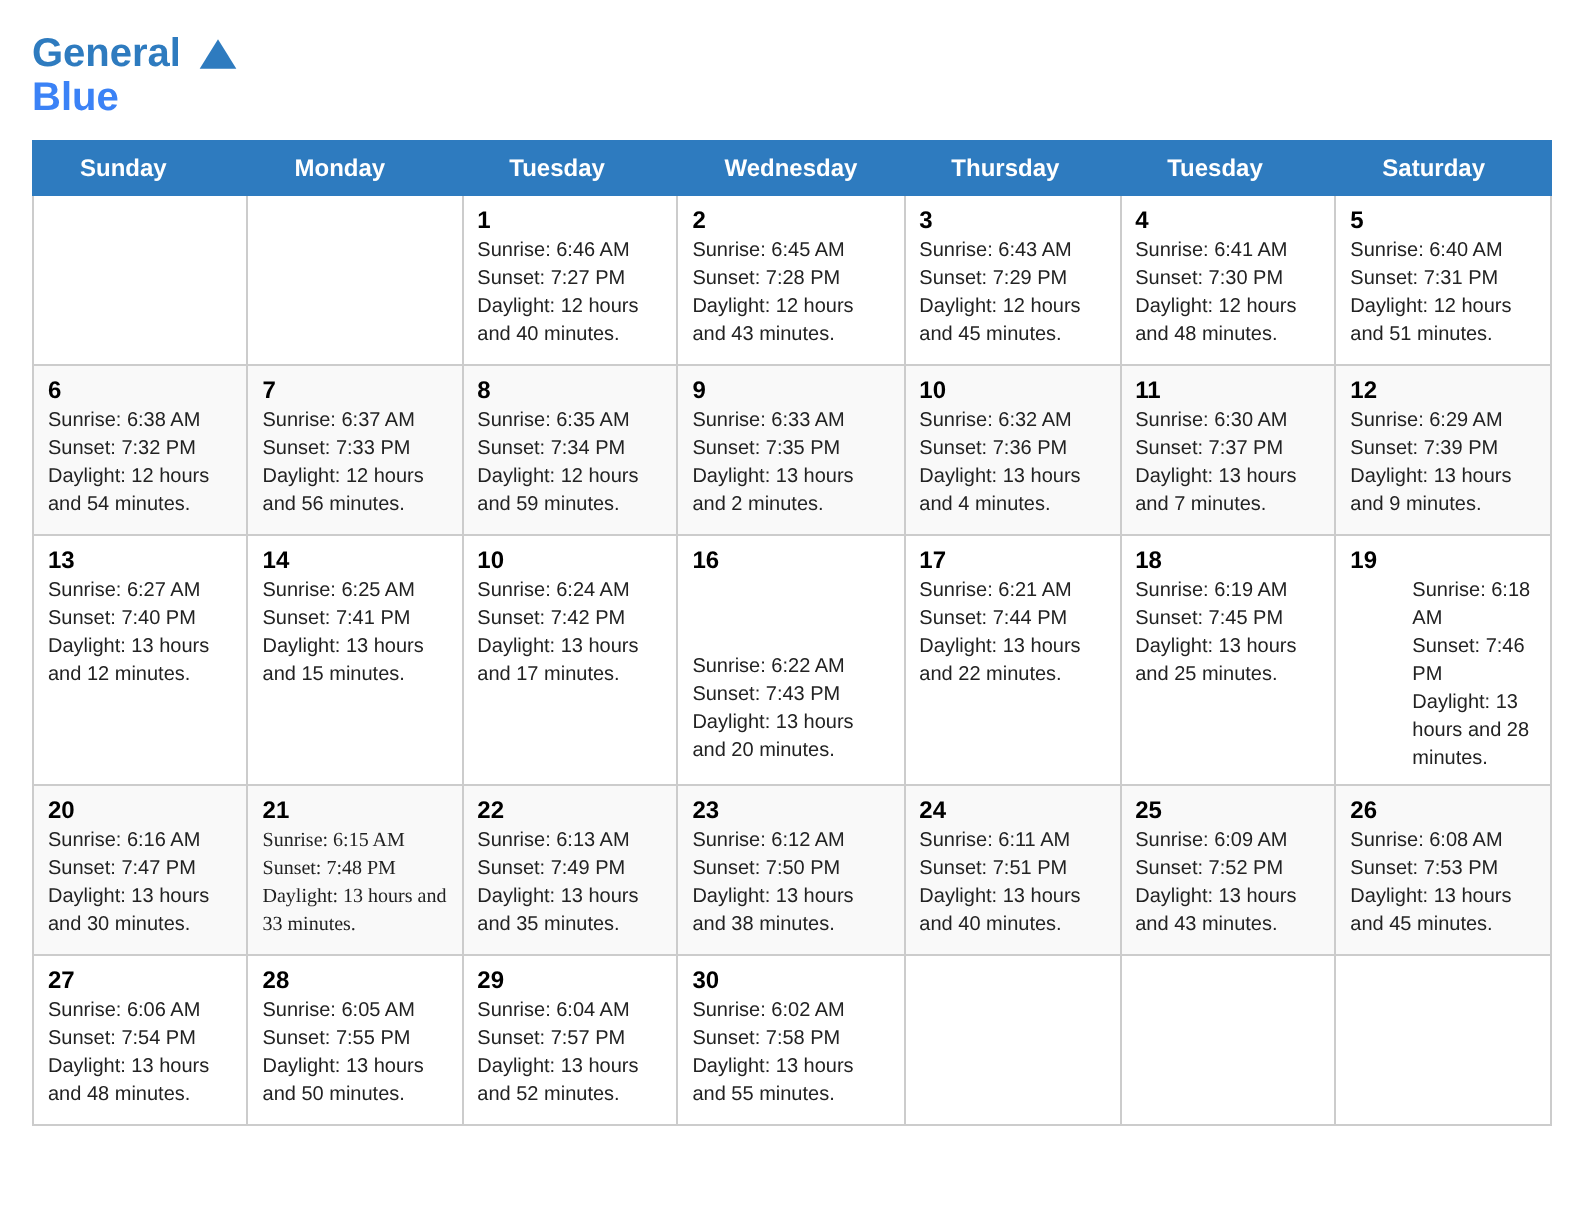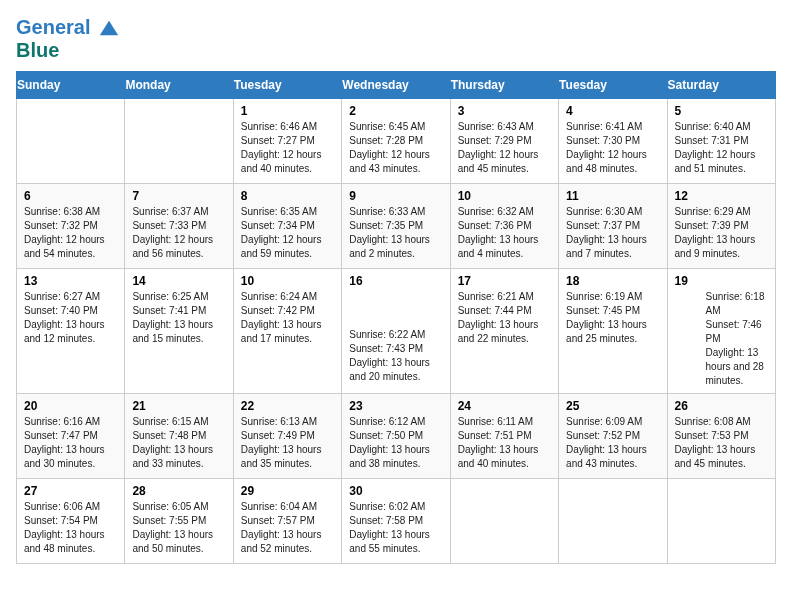--- a/index.html
+++ b/index.html
@@ -51,21 +51,21 @@
     table {
       width: 100%;
       border-collapse: collapse;
       font-size: 10.5px;
     }
     thead tr th {
       background-color: #2e7bbf;
       color: #fff;
       font-weight: bold;
       font-size: 12px;
-      padding: 6px 0;
+      padding: 6px 23px;
       text-align: left;
       border: 1px solid #2e7bbf;
     }
     tbody tr td {
       vertical-align: top;
       padding: 5px 7px;
       border: 1px solid #ccc;
       width: calc(100% / 7);
       min-height: 80px;
       height: 85px;
@@ -92,21 +92,21 @@
 <body>
 
 <div class="header">
   <div class="logo">
     <div>
       <div class="logo-text">
         <span>General</span>
         <svg class="logo-icon" viewBox="0 0 24 20" xmlns="http://www.w3.org/2000/svg" style="display:inline-block;vertical-align:middle;">
           <polygon points="2,18 12,2 22,18" fill="#2e7bbf"></polygon>
         </svg>
-        <br><span style="color:#0f766e;">Blue</span>
+        <br><span style="color:#3b82f6;">Blue</span>
       </div>
     </div>
   </div>
   <div class="title-block">
     <div class="month-title"></div>
     <div class="location"></div>
   </div>
 </div>
 
 <table>
@@ -246,21 +246,21 @@
       </tr>
       <tr>
         <td>
           <span class="day-number">20</span>
           <div class="day-info" style="white-space: pre-line;">Sunrise: 6:16 AM
 Sunset: 7:47 PM
 Daylight: 13 hours and 30 minutes.</div>
         </td>
         <td>
           <span class="day-number">21</span>
-          <div class="day-info" style="white-space: pre-line;">Sunrise: 6:15 AM
+          <div class="day-info" style="white-space: pre-line; font-family: Liberation Serif, serif;">Sunrise: 6:15 AM
 Sunset: 7:48 PM
 Daylight: 13 hours and 33 minutes.</div>
         </td>
         <td>
           <span class="day-number">22</span>
           <div class="day-info" style="white-space: pre-line;">Sunrise: 6:13 AM
 Sunset: 7:49 PM
 Daylight: 13 hours and 35 minutes.</div>
         </td>
         <td>

